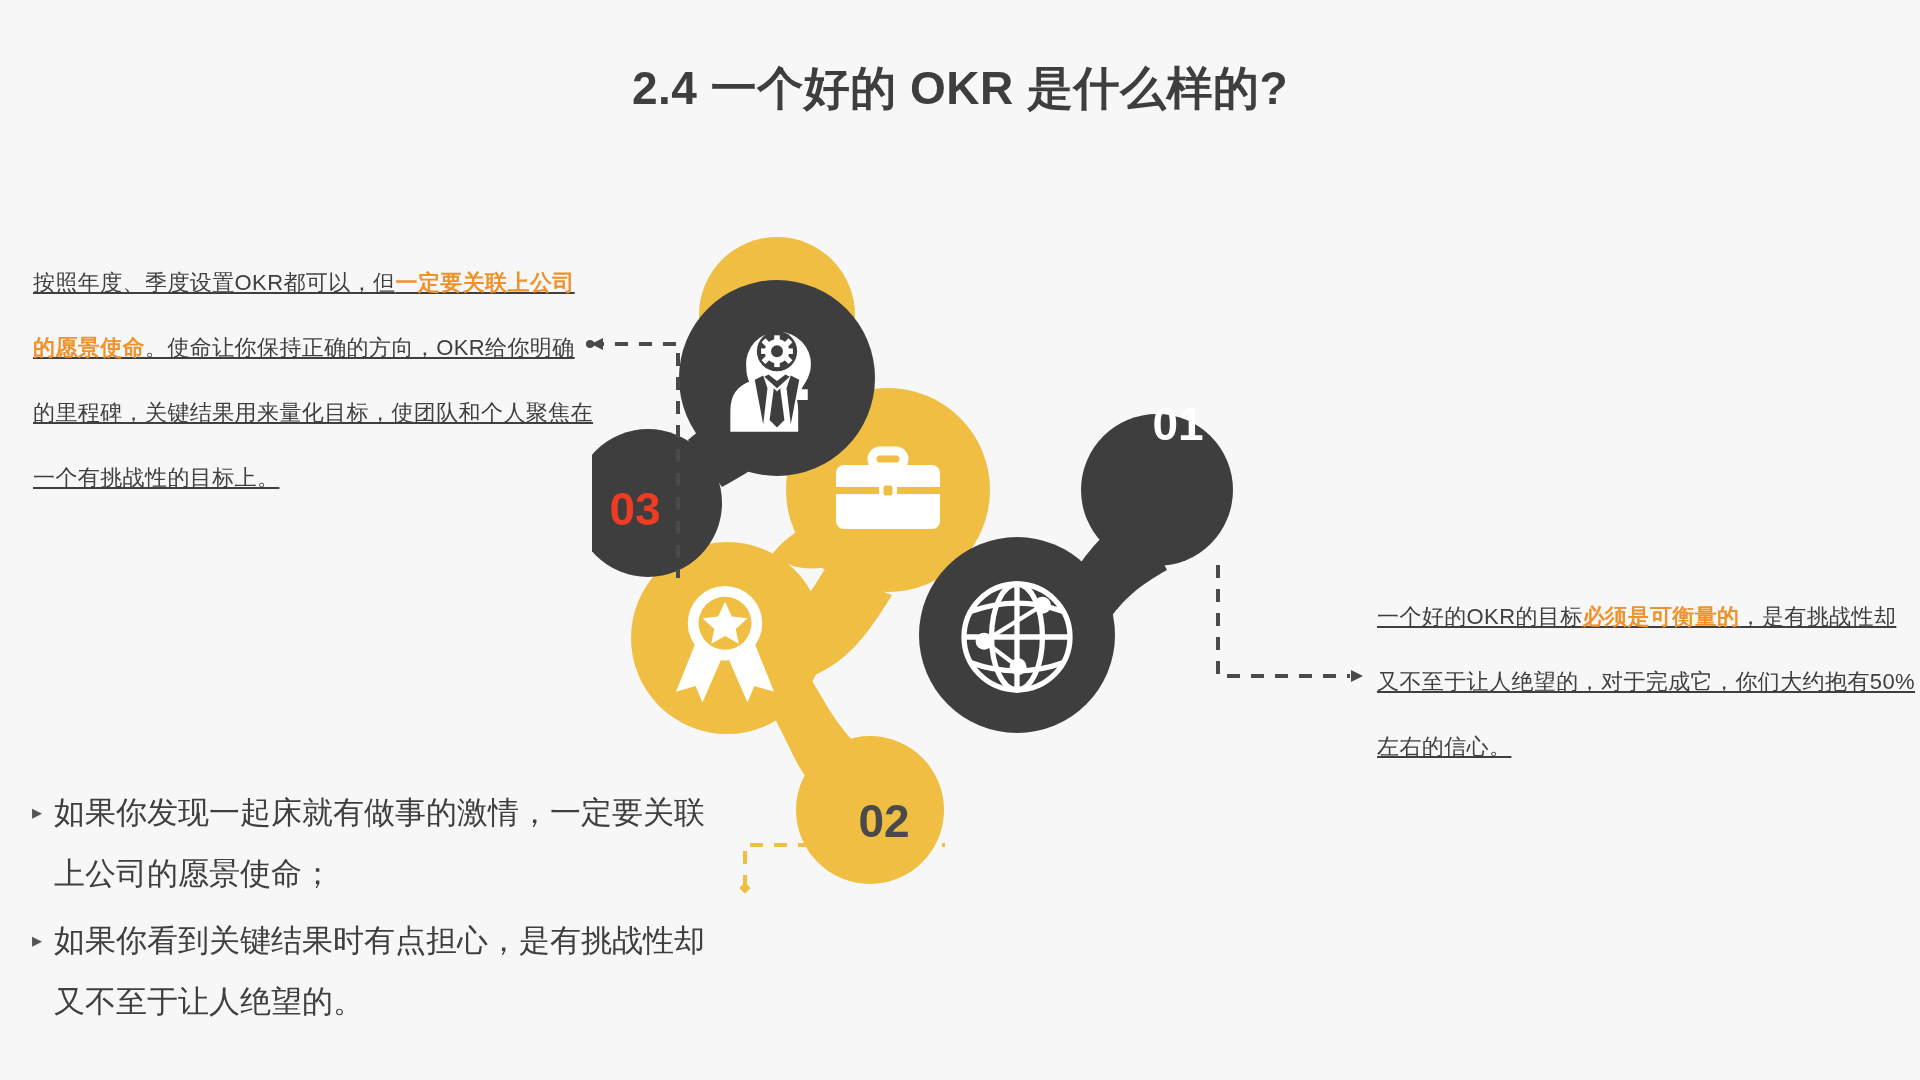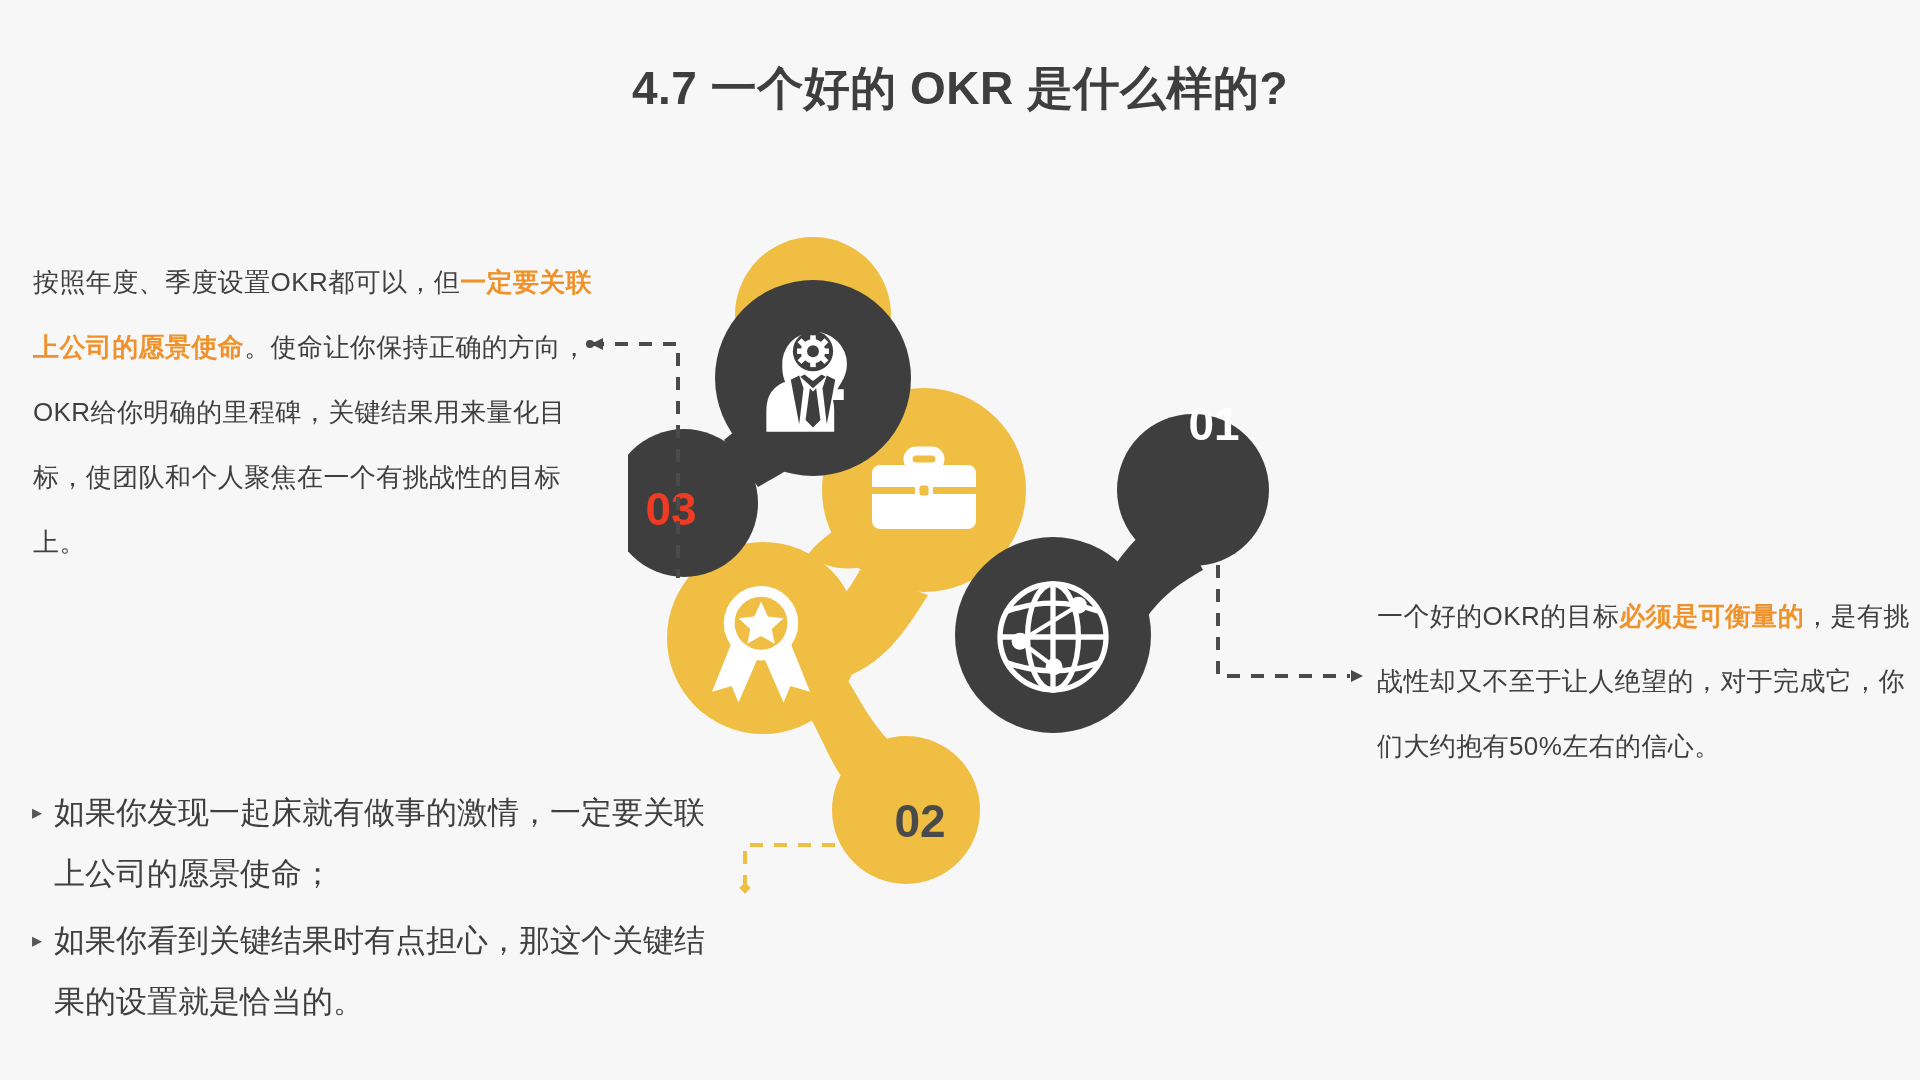--- a/index.html
+++ b/index.html
@@ -26,24 +26,25 @@
     font-size: 46px;
     font-weight: bold;
     color: #3E3E3E;
     letter-spacing: 0.5px;
     white-space: nowrap;
   }
 
   
   .para {
     position: absolute;
-    font-size: 26px;
+    font-size: 22px;
     line-height: 65px;
     color: #3F3F3F;
     letter-spacing: 0.4px;
+    text-decoration: underline;
   }
   .para .hl {
     color: #F0922B;
     font-weight: bold;
   }
   #left-para  { left: 33px;  top: 250px; width: 560px; }
   #right-para { left: 1377px; top: 584px; width: 540px; }
 
   .bullets {
     position: absolute;
@@ -64,21 +65,21 @@
     color: #555;
     font-size: 20px;
     line-height: 61px;
     text-align: center;
   }
   .bullet-text { flex: 1 1 auto; }
 
   
   #graphic {
     position: absolute;
-    left: 628px; top: 225px;
+    left: 592px; top: 225px;
     width: 720px; height: 680px;
   }
   #graphic svg { display: block; width: 720px; height: 680px; }
 
   .blob-num {
     font-family: "Liberation Sans", "DejaVu Sans", sans-serif;
     font-weight: bold;
     font-size: 46px;
   }
 
@@ -87,38 +88,38 @@
     position: absolute; left: 0; top: 0;
     width: 1920px; height: 1080px;
     pointer-events: none;
   }
 </style>
 </head>
 <body>
 
 <div id="slide">
 
-  <div class="slide-title">4.7 一个好的 OKR 是什么样的?</div>
+  <div class="slide-title">2.4 一个好的 OKR 是什么样的?</div>
 
   <div class="para" id="left-para">
     <span>按照年度、季度设置OKR都可以，但</span><span class="hl">一定要关联上公司的愿景使命</span><span>。使命让你保持正确的方向，OKR给你明确的里程碑，关键结果用来量化目标，使团队和个人聚焦在一个有挑战性的目标上。</span>
   </div>
 
   <div class="para" id="right-para">
     <span>一个好的OKR的目标</span><span class="hl">必须是可衡量的</span><span>，是有挑战性却又不至于让人绝望的，对于完成它，你们大约抱有50%左右的信心。</span>
   </div>
 
   <div class="bullets">
     <div class="bullet-row">
       <span class="bullet-marker">▸</span>
       <span class="bullet-text">如果你发现一起床就有做事的激情，一定要关联上公司的愿景使命；</span>
     </div>
     <div class="bullet-row">
       <span class="bullet-marker">▸</span>
-      <span class="bullet-text">如果你看到关键结果时有点担心，那这个关键结果的设置就是恰当的。</span>
+      <span class="bullet-text">如果你看到关键结果时有点担心，是有挑战性却又不至于让人绝望的。</span>
     </div>
   </div>
 
   <div id="graphic">
     <svg viewBox="0 0 720 680" xmlns="http://www.w3.org/2000/svg">
       <defs>
 
         <g id="g-person">
           <path d="M0,-46 a30,30 0 0 1 30,30 q0,9 -5,17 l-4,7 h6 v10 h-10 v9 q0,7 -8,7 h-18 q-8,0 -8,-7 v-14
                    q-14,-8 -14,-26 a30,30 0 0 1 31,-33 z" fill="#FFFFFF" transform="translate(2,-2)"></path>

